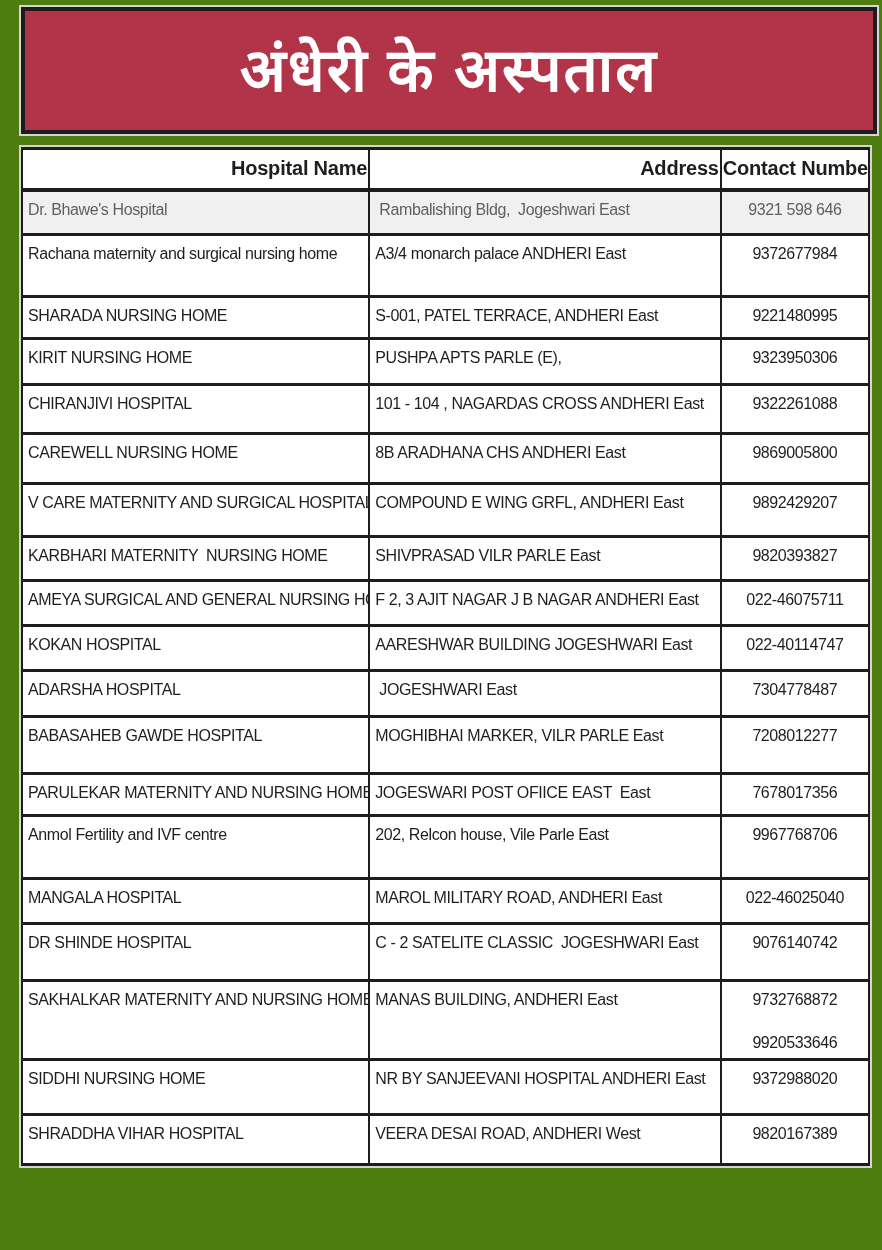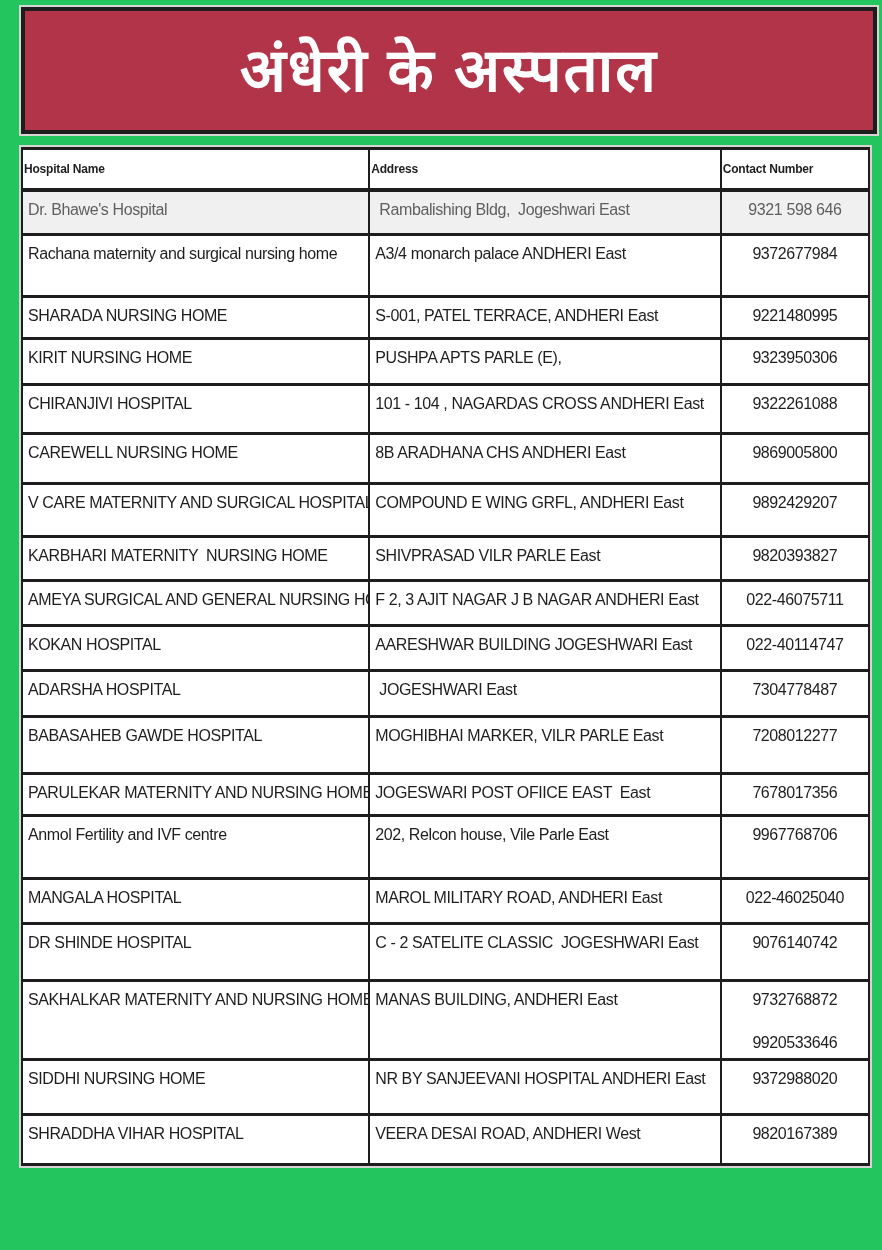--- a/index.html
+++ b/index.html
@@ -6,21 +6,21 @@
   html, body {
     margin: 0;
     padding: 0;
     background: #ffffff;
     width: 882px;
     font-family: "Liberation Sans", "DejaVu Sans", sans-serif;
   }
   .page {
     width: 882px;
     height: 1250px;
-    background: #22c55e;
+    background: #4d7c0f;
     padding: 7px 0 0 21px;
   }
   
   .banner {
     width: 856px;
     height: 127px;
     background: #b23449;
     border: 4px solid #1d1d1d;
     box-shadow: 0 0 0 2px #d8d4d4;
     display: flex;
@@ -54,23 +54,23 @@
     color: #1e1e1e;
     font-size: 16px;
     letter-spacing: -0.4px;
     vertical-align: top;
     overflow: hidden;
     white-space: pre;
   }
   thead th {
     height: 41px;
     vertical-align: middle;
-    text-align: left;
+    text-align: right;
     font-weight: bold;
-    font-size: 12px;
+    font-size: 20px;
     letter-spacing: -0.2px;
     border-bottom-width: 4px;
   }
   td { padding: 7px 5px 4px 5px; line-height: 22px; }
   td.cell-name  { text-align: left; }
   td.cell-addr  { text-align: left; }
   td.cell-phone { text-align: center; padding-left: 2px; padding-right: 2px; }
   .phone-line + .phone-line { margin-top: 21px; }
   tr.highlight td {
     background: #f0f0f0;

